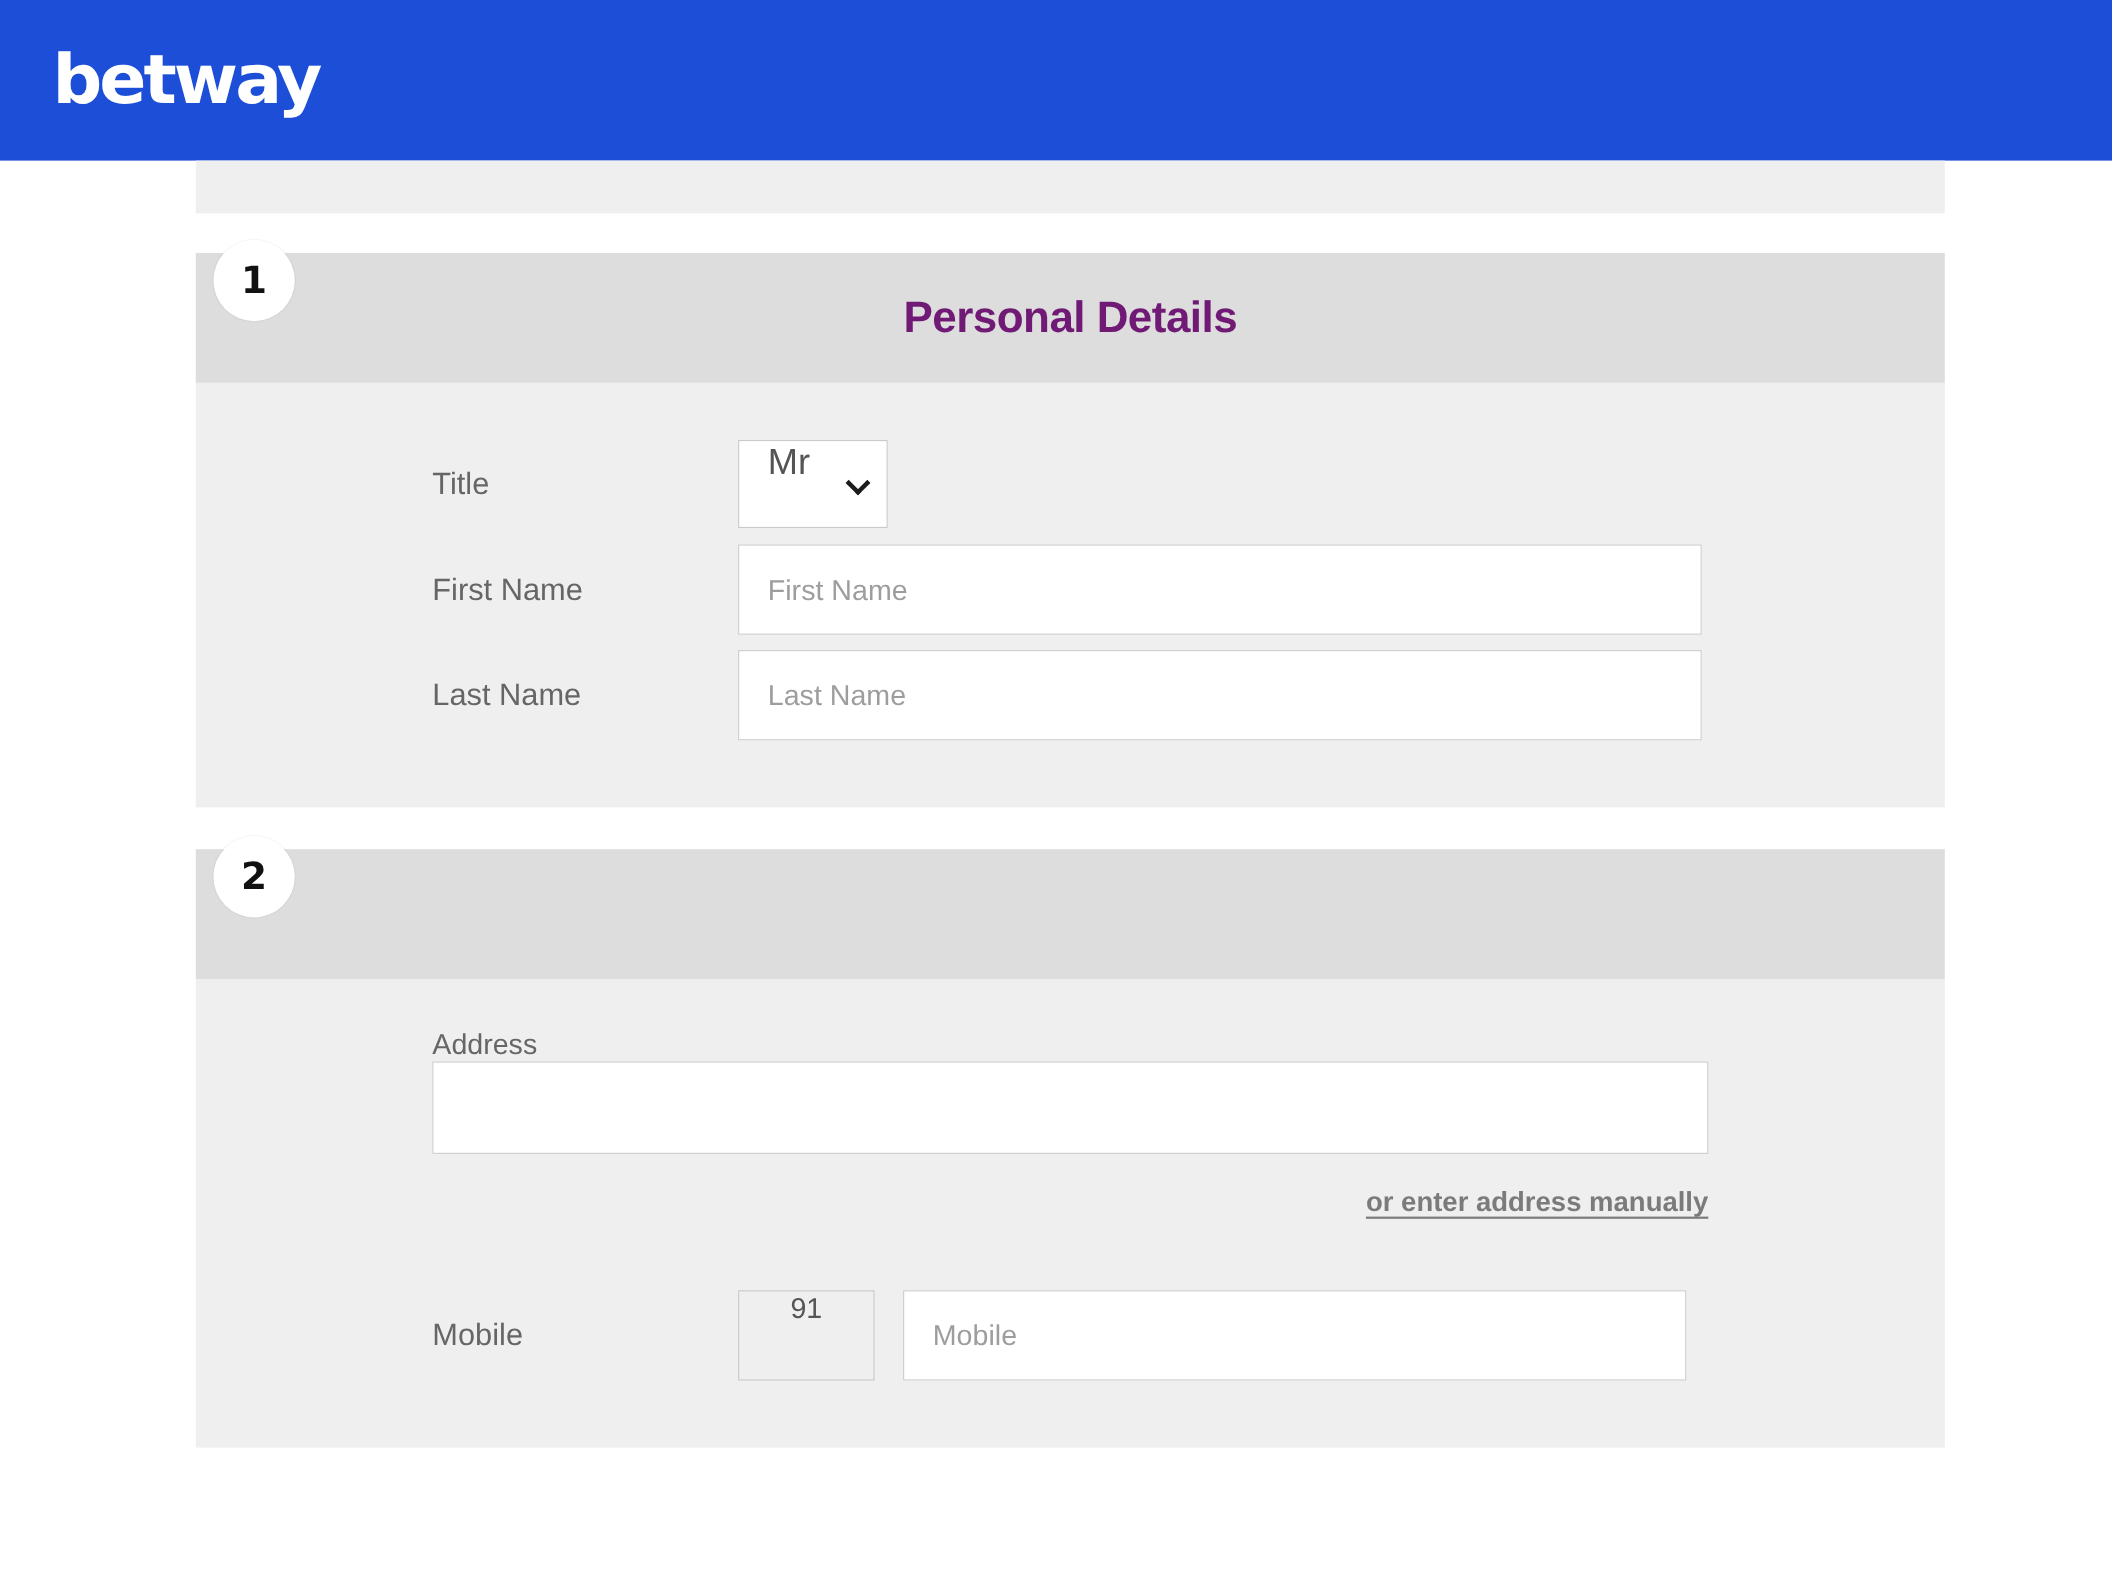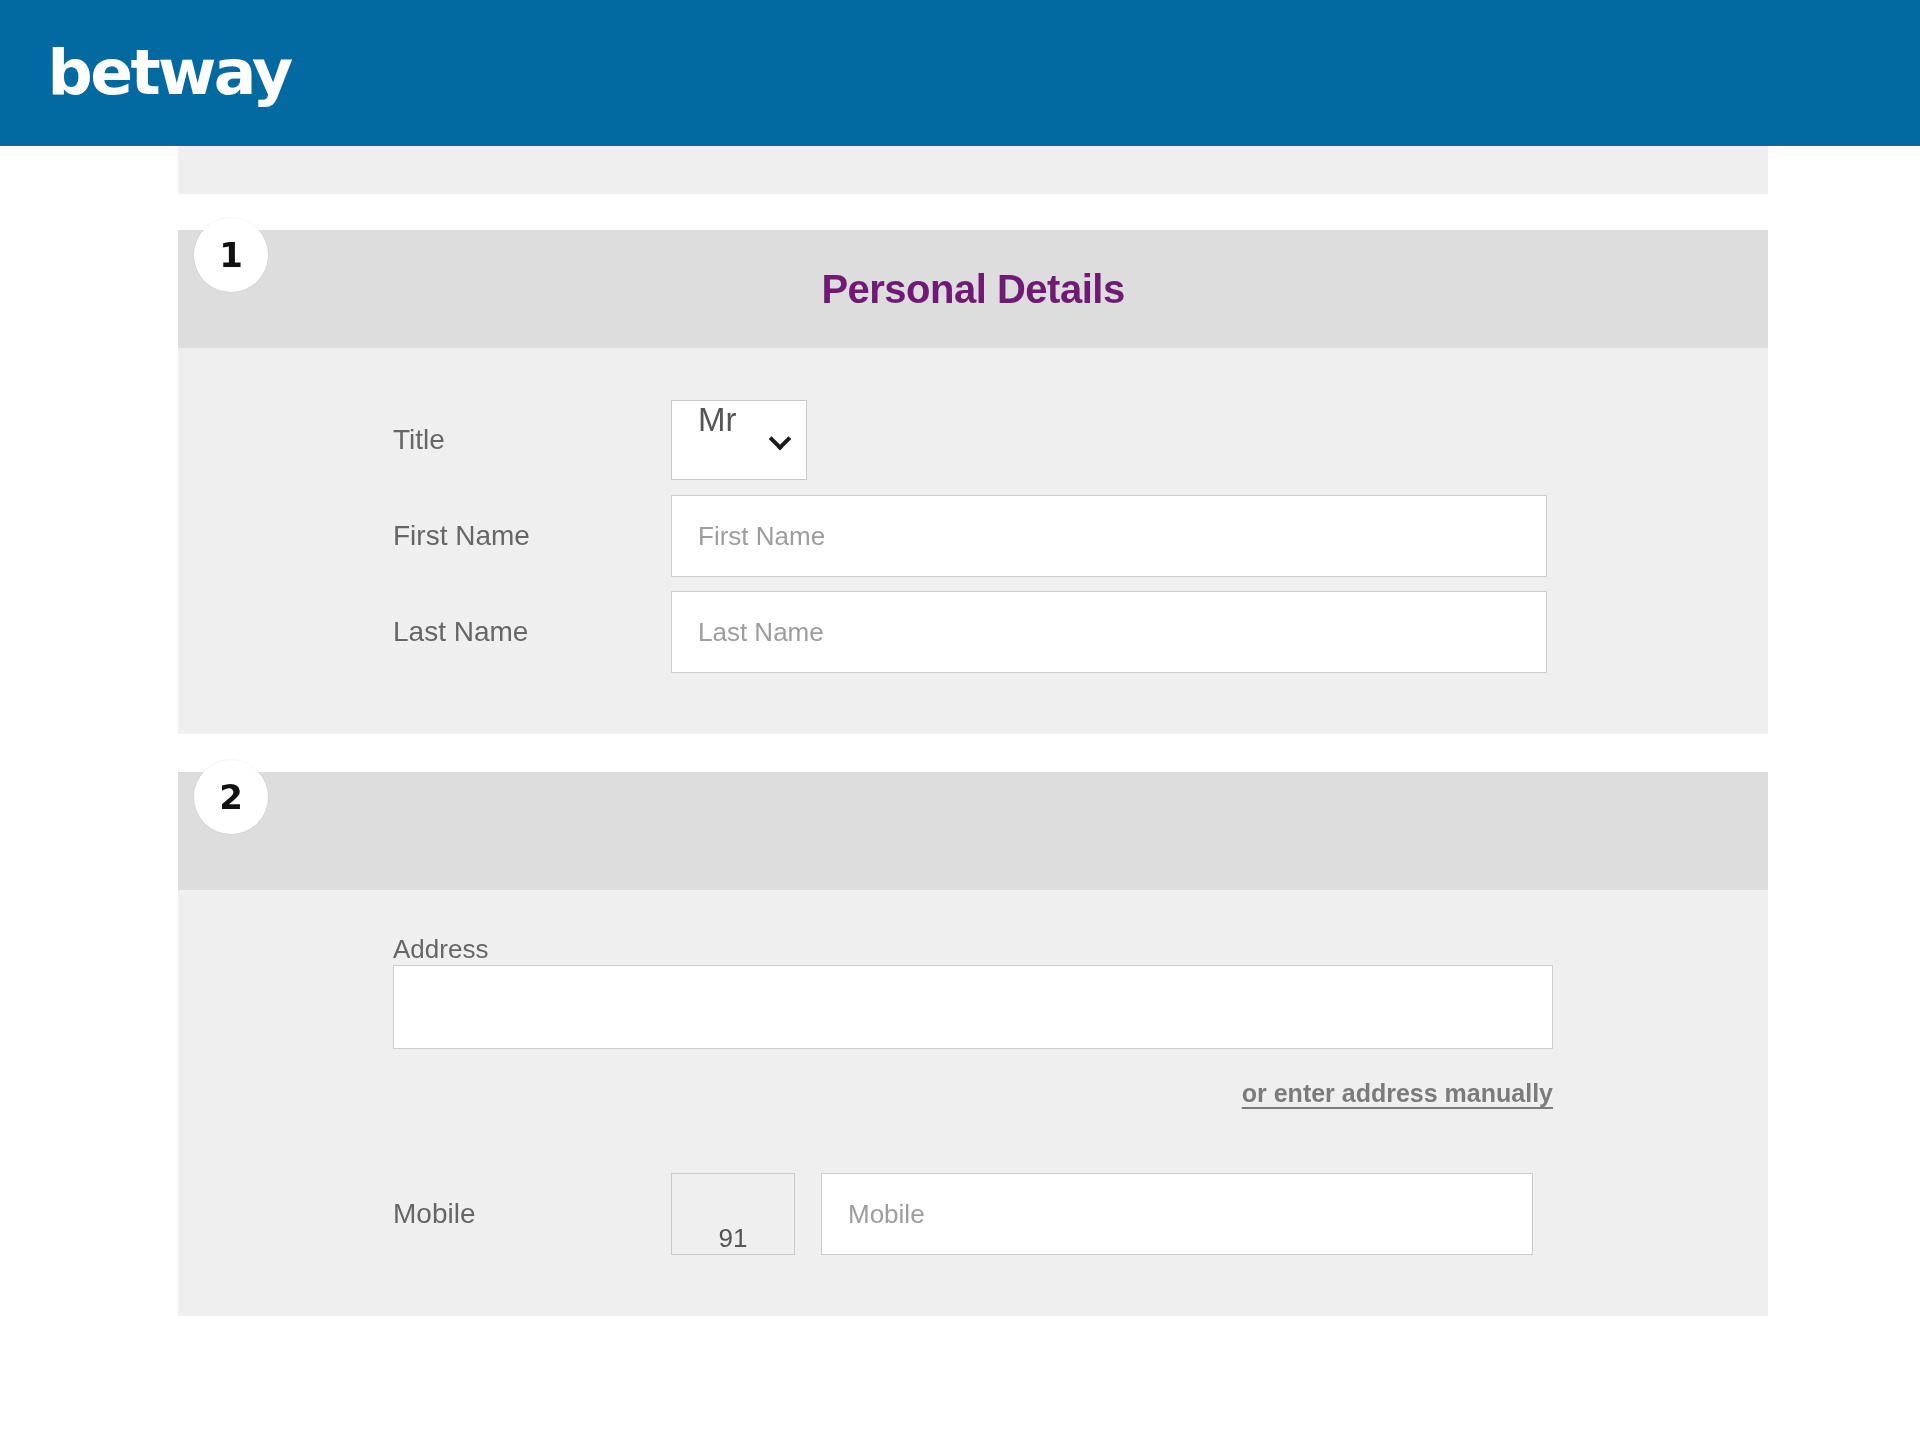--- a/index.html
+++ b/index.html
@@ -10,21 +10,21 @@
     height: 1440px;
     background: #ffffff;
     font-family: "Liberation Sans", sans-serif;
     overflow: hidden;
   }
 
   
   .site-header {
     width: 1920px;
     height: 146px;
-    background: #0369a1;
+    background: #1d4ed8;
     display: flex;
     align-items: center;
   }
   .brand-logo {
     margin-left: 50px;
     font-family: "DejaVu Sans", sans-serif;
     font-weight: 700;
     font-size: 62px;
     letter-spacing: -2.6px;
     color: #ffffff;
@@ -190,21 +190,21 @@
   }
 
   
   .mobile-row { margin-top: 58px; }
   .prefix-box {
     width: 124px;
     height: 82px;
     background: #efefef;
     border: 1px solid #c9c9c9;
     display: flex;
-    align-items: flex-end;
+    align-items: flex-start;
     justify-content: center;
     font-size: 26px;
     color: #555555;
   }
   .mobile-input { width: 712px; }
 </style>
 </head>
 <body>
 
 <div class="site-header">

